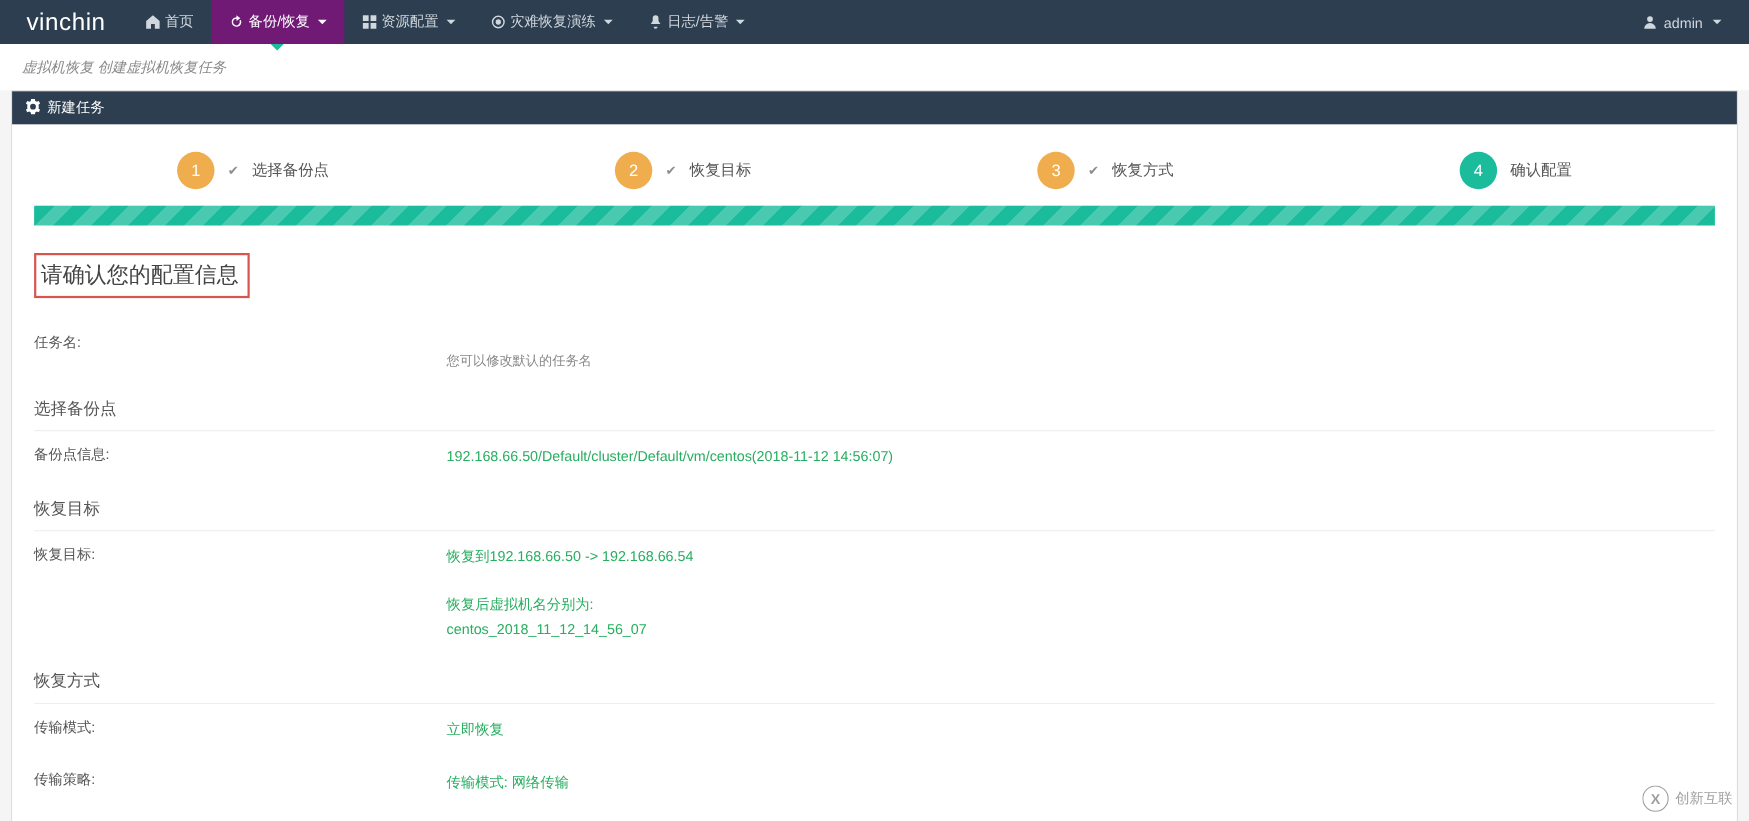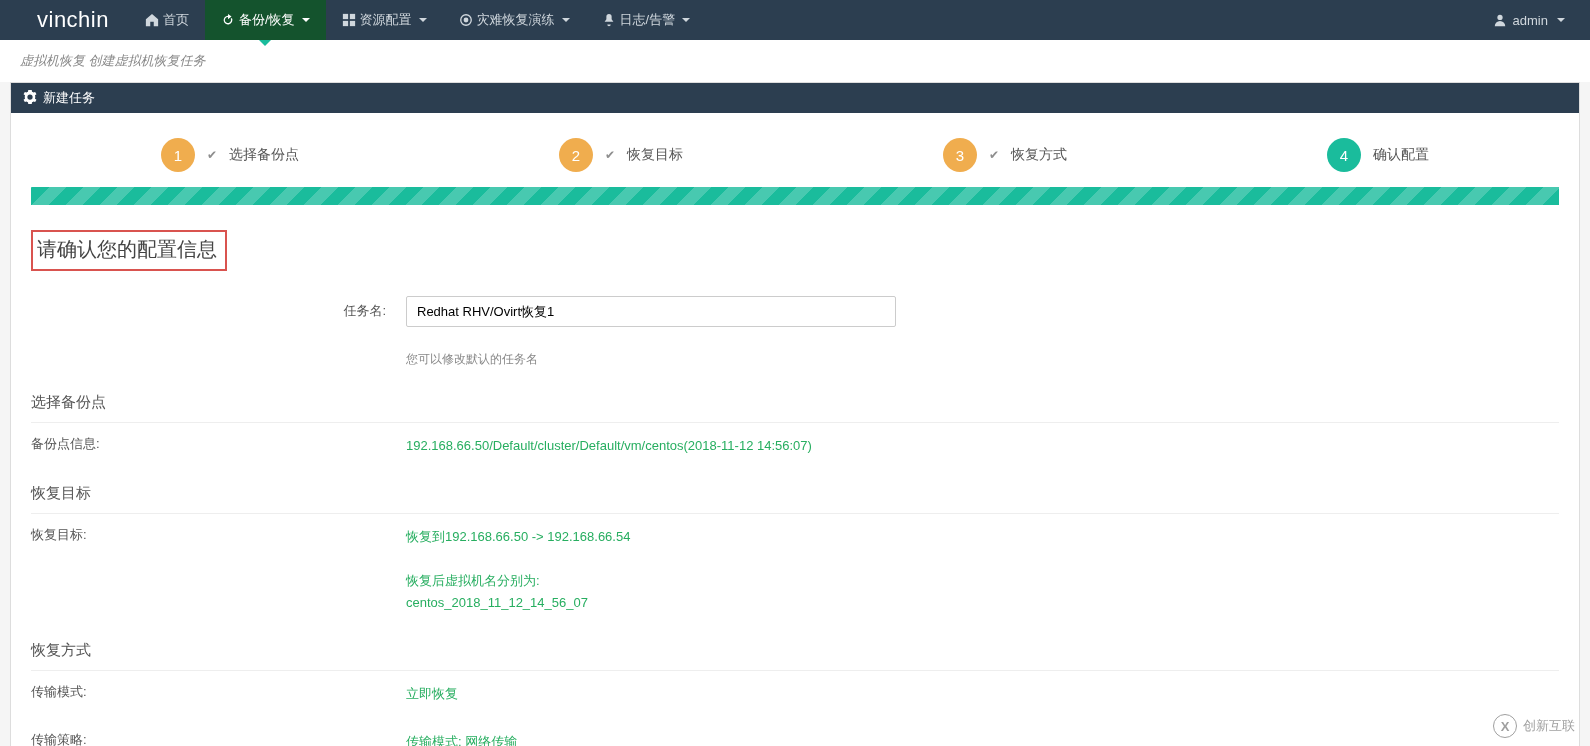--- a/index.html
+++ b/index.html
@@ -1,24 +1,24 @@
 <!DOCTYPE html>
 <html><head>
   <meta charset="utf-8">
   <style>
     * { margin: 0; padding: 0; box-sizing: border-box; }
     body { font-family: "Microsoft YaHei", Arial, sans-serif; font-size: 13px; background: #f5f5f5; color: #333; }
     
     
-    .navbar { background: #2c3e50; height: 40px; display: flex; align-items: center; justify-content: space-between; padding: 0 15px 0 17px; }
+    .navbar { background: #2c3e50; height: 40px; display: flex; align-items: center; justify-content: space-between; padding: 0 15px 0 4px; }
     .navbar-left { display: flex; align-items: center; }
     .logo { color: #fff; font-size: 22px; font-weight: 300; padding: 0 20px; letter-spacing: 0.5px; font-family: Arial, sans-serif; }
     .nav-menu { display: flex; list-style: none; }
     .nav-item { display: flex; align-items: center; gap: 4px; padding: 0 16px; height: 40px; color: #d0d7dd; cursor: pointer; position: relative; }
-    .nav-item.active { background: #14532d; color: #fff; }
+    .nav-item.active { background: #701a75; color: #fff; }
     .nav-item.active::after { content: ""; position: absolute; bottom: -6px; left: 50%; transform: translateX(-50%); border-left: 6px solid transparent; border-right: 6px solid transparent; border-top: 6px solid #1abc9c; }
     .nav-icon { display: inline-flex; }
     .caret { width: 0; height: 0; border-left: 4px solid transparent; border-right: 4px solid transparent; border-top: 4px solid currentColor; margin-left: 3px; }
     .user-menu { display: flex; align-items: center; gap: 6px; color: #d0d7dd; cursor: pointer; padding: 0 10px; height: 40px; }
     
     
     .breadcrumb { padding: 12px 20px; font-size: 13px; color: #888; background: #fff; font-style: italic; }
     
     
     .panel { margin: 0 10px 10px 10px; background: #fff; border: 1px solid #ddd; }
@@ -34,21 +34,21 @@
     .step-label { color: #555; font-size: 14px; }
     
     
     .progress-stripe { height: 18px; background: repeating-linear-gradient(-45deg, #1abc9c 0px, #1abc9c 12px, #48c9b0 12px, #48c9b0 24px); margin-bottom: 25px; }
     
     
     .confirm-heading { border: 2px solid #d9534f; display: inline-block; padding: 4px 8px 6px 4px; font-size: 20px; color: #444; margin-bottom: 25px; }
     
     
     .form-row { display: flex; margin-bottom: 10px; }
-    .form-label { width: 375px; text-align: right; padding-right: 20px; color: #555; padding-top: 6px; flex-shrink: 0; }
+    .form-label { width: 375px; text-align: left; padding-right: 20px; color: #555; padding-top: 6px; flex-shrink: 0; }
     .form-control { width: 490px; }
     .form-control input { width: 100%; padding: 7px 10px; border: 1px solid #ccc; border-radius: 2px; font-size: 13px; }
     .form-help { color: #888; font-size: 12px; margin-top: 24px; }
     
     .section-title { font-size: 15px; color: #555; padding: 15px 0 10px 0; border-bottom: 1px solid #eee; margin-bottom: 12px; }
     
     .summary-row { display: flex; margin-bottom: 12px; }
     .summary-label { width: 375px; text-align: left; padding-right: 20px; color: #555; flex-shrink: 0; }
     .summary-value { color: #27ae60; line-height: 1.7; }
     
@@ -162,21 +162,20 @@
     </div>
 
     <div class="progress-stripe"></div>
 
     <div class="confirm-heading">请确认您的配置信息</div>
 
     
     <div class="form-row">
       <div class="form-label">任务名:</div>
       <div class="form-control">
-        <input type="text" value="Redhat RHV/Ovirt恢复1" style="">
         <div class="form-help">您可以修改默认的任务名</div>
       </div>
     </div>
 
     
     <div class="section-title">选择备份点</div>
     <div class="summary-row">
       <div class="summary-label">备份点信息:</div>
       <div class="summary-value">
         <div>192.168.66.50/Default/cluster/Default/vm/centos(2018-11-12 14:56:07)</div>

